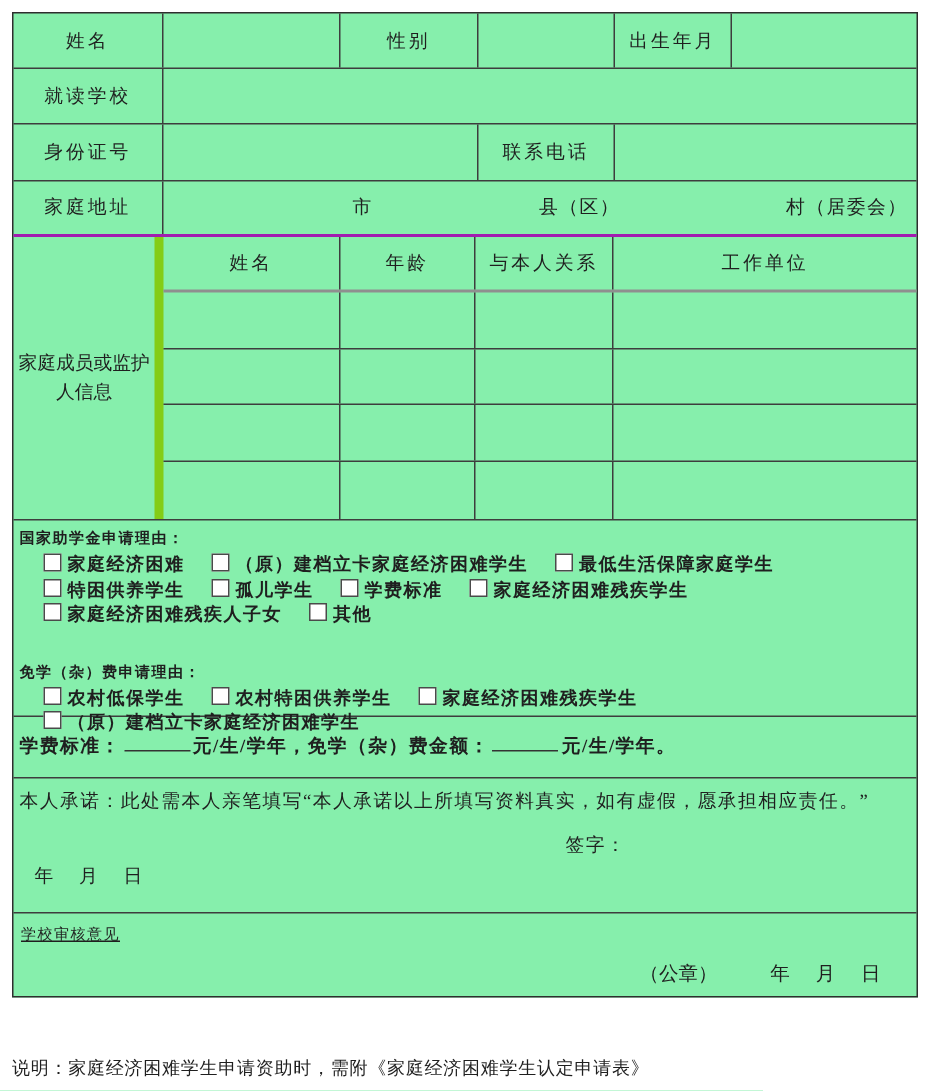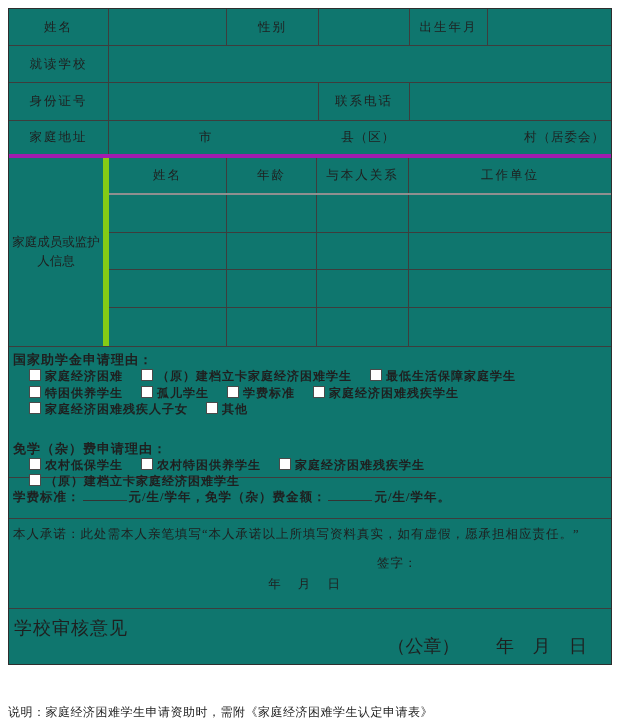--- a/index.html
+++ b/index.html
@@ -5,36 +5,36 @@
   html,body{margin:0;padding:0;}
   body{
     width:620px;height:727px;position:relative;
     background:#ffffff;
     font-family:"Liberation Serif","DejaVu Serif",serif;
     color:#1f1f1f;
     -webkit-font-smoothing:antialiased;
   }
   .form{
     position:absolute;left:8px;top:8px;width:604px;
-    border:1.5px solid #2e2e2e;background:#0f766e;box-sizing:border-box;
+    border:1.5px solid #2e2e2e;background:#86efac;box-sizing:border-box;
   }
   .row{display:flex;border-bottom:1px solid #3d3d3d;box-sizing:border-box;}
   .row.last{border-bottom:none;}
   .cell{
     border-right:1px solid #3d3d3d;box-sizing:border-box;
     display:flex;align-items:center;justify-content:center;
     font-size:12.5px;
   }
   .cell.end{border-right:none;}
   .label{letter-spacing:2px;}
   .h37{height:37px}.h38{height:38px}
   .w0{width:100px}.w1{width:118px}.w2{width:92px}.w3{width:91px}.w4{width:78px}
   .wid{width:210px}
   .grow{flex:1}
-  .thickline{border-bottom:4px solid #a21caf;}
+  .thickline{border-bottom:2px solid #a21caf;gap:36px;}
 
   
   .addr{flex:1;display:flex;align-items:center;justify-content:space-between;
         padding:0 6px 0 90px;font-size:12.5px;letter-spacing:1px;border-right:none;}
 
   
   .family{height:189px;}
   .family-label{width:100px;border-right:6px solid #84cc16;box-sizing:border-box;
     display:flex;align-items:center;justify-content:center;text-align:center;
     font-size:12.5px;padding:0 2px;line-height:19px;}
@@ -42,43 +42,43 @@
   .frow{display:flex;border-bottom:1px solid #3d3d3d;box-sizing:border-box;height:38px;}
   .frow.fhead{height:37px;border-bottom:2px solid #8f8f8f;}
   .frow.flast{border-bottom:none;}
   .fc{border-right:1px solid #3d3d3d;box-sizing:border-box;display:flex;
       align-items:center;justify-content:center;font-size:12.5px;letter-spacing:2px;}
   .fc1{width:118px}.fc2{width:90px}.fc3{width:92px}
   .fc4{flex:1;border-right:none;}
 
   
   .section{display:block;height:131px;padding:4px 6px 0 4px;box-sizing:border-box;}
-  .sec-title{font-weight:bold;font-size:13px;letter-spacing:1px;line-height:17px;}
+  .sec-title{font-weight:bold;font-size:10px;letter-spacing:1px;line-height:17px;}
   .wv{margin-top:22px;}
   .ck-line{padding-left:16px;line-height:16.6px;font-size:12px;letter-spacing:1px;white-space:nowrap;font-weight:bold;}
   .ck-item{display:inline-block;margin-right:14px;}
   .ckbox{display:inline-block;width:10px;height:10px;border:1px solid #4a4a4a;
          vertical-align:-1px;margin-right:4px;background:#fff;}
 
   
   .fee{display:block;height:41px;line-height:39px;padding-left:4px;
        font-weight:bold;font-size:12.5px;letter-spacing:1px;white-space:nowrap;}
   .blank{display:inline-block;width:44px;height:0;border-bottom:1px solid #333;margin:0 2px;}
 
   
   .promise{display:block;height:90px;box-sizing:border-box;}
   .p-line1{padding:7px 8px 0 4px;font-size:12.5px;letter-spacing:1px;}
   .p-sign{margin-top:12px;padding-left:368px;font-size:12.5px;letter-spacing:1px;}
-  .p-date{margin-top:4px;text-align:center;padding-right:26px;font-size:12.5px;}
+  .p-date{margin-top:4px;text-align:left;padding-right:26px;font-size:12.5px;}
   .p-date span{margin-left:14px;}
 
   
   .review{display:block;height:55px;position:relative;box-sizing:border-box;}
-  .r-label{padding:7px 0 0 5px;font-size:18px;letter-spacing:1px;}
-  .r-bottom{position:absolute;right:24px;bottom:6px;font-size:18px;}
+  .r-label{padding:7px 0 0 5px;font-size:10px;letter-spacing:1px;text-decoration:underline;}
+  .r-bottom{position:absolute;right:24px;bottom:6px;font-size:13px;}
   .r-bottom .seal{margin-right:18px;}
   .r-bottom .d{margin-left:14px;}
 
   .note{position:absolute;left:8px;top:704px;font-size:12px;letter-spacing:0.5px;}
 </style>
 </head>
 <body>
 
 <div class="form">
 

